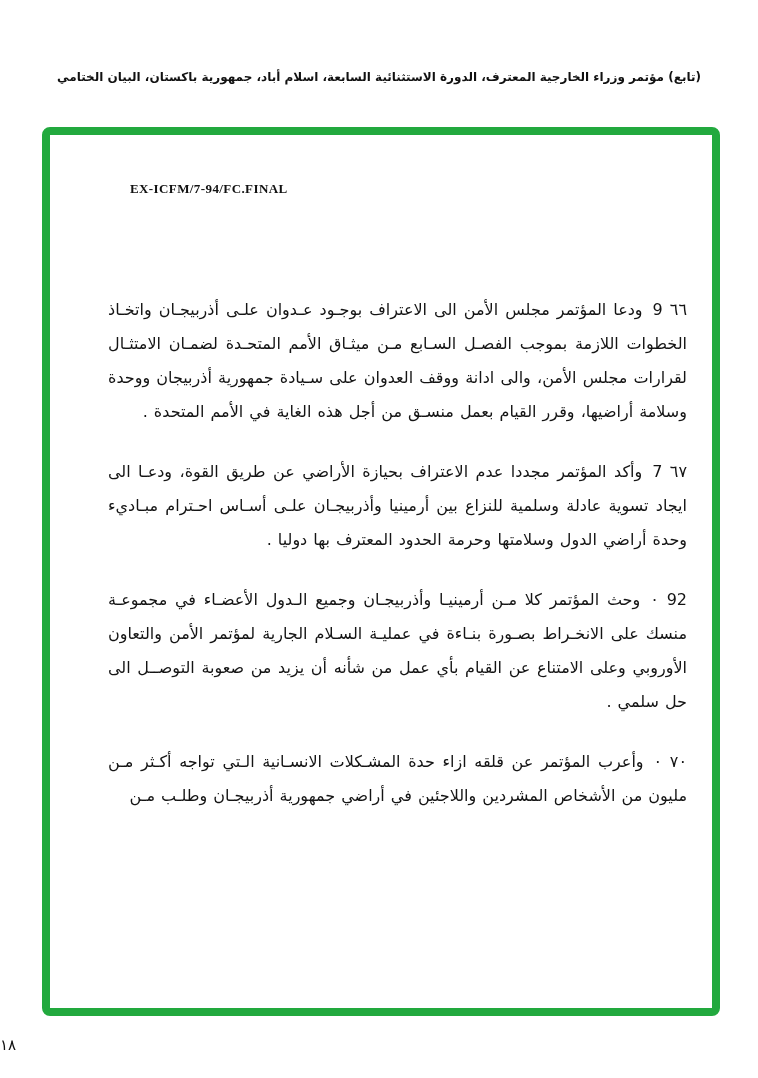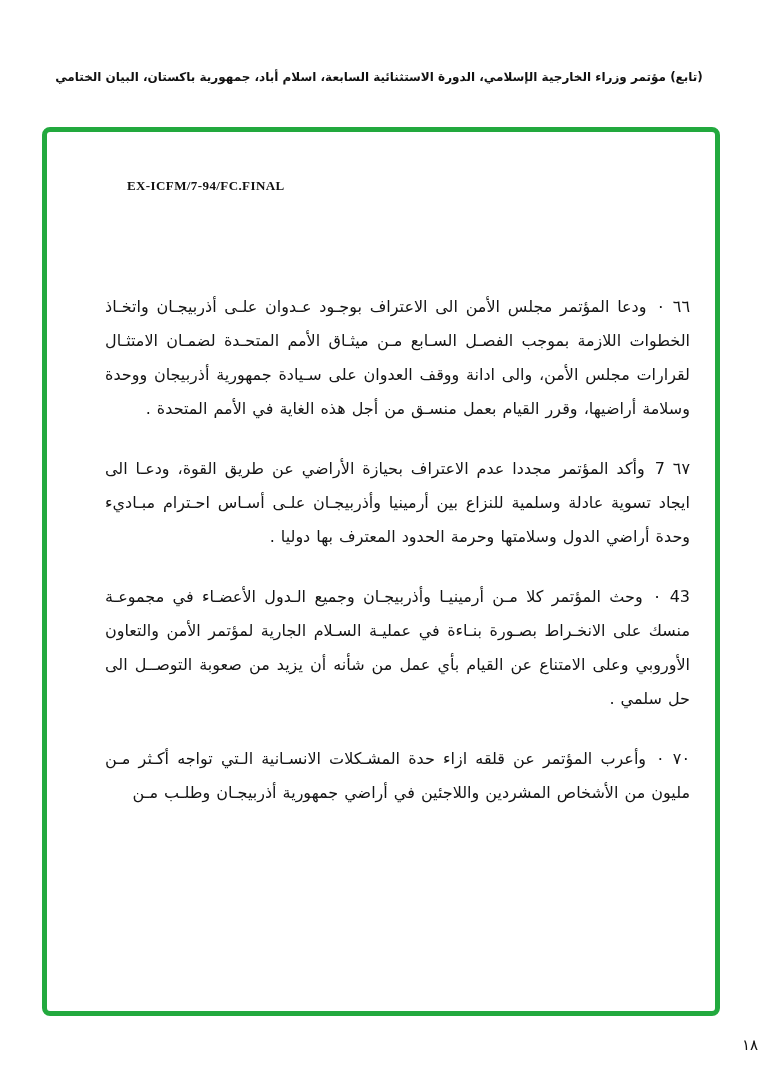--- a/index.html
+++ b/index.html
@@ -27,21 +27,21 @@
     color: #111111;
     letter-spacing: 0.2px;
   }
   .green-frame {
     position: absolute;
     top: 127px;
     left: 42px;
     width: 678px;
     height: 889px;
     box-sizing: border-box;
-    border: 5px solid #15803d;
+    border: 8px solid #15803d;
     border-radius: 8px;
     background: #ffffff;
   }
   .ref-code {
     position: absolute;
     top: 46px;
     left: 80px;
     font-family: "Liberation Serif", serif;
     font-weight: bold;
     font-size: 13px;
@@ -66,41 +66,41 @@
   .para:last-child { margin-bottom: 16px; }
   .pnum {
     margin-left: 10px;
     white-space: nowrap;
   }
   .page-number {
     position: absolute;
     top: 1036px;
     left: 0;
     right: 0;
-    text-align: right;
+    text-align: left;
     direction: rtl;
     font-size: 15px;
     color: #111111;
   }
 </style>
 </head>
 <body>
 
 <div class="sheet">
 
-  <div class="doc-header">(تابع) مؤتمر وزراء الخارجية الإسلامي، الدورة الاستثنائية السابعة، اسلام أباد، جمهورية باكستان، البيان الختامي</div>
+  <div class="doc-header">(تابع) مؤتمر وزراء الخارجية المعترف، الدورة الاستثنائية السابعة، اسلام أباد، جمهورية باكستان، البيان الختامي</div>
 
   <div class="green-frame" style="border-color: rgb(34, 169, 62);">
 
     <div class="ref-code">EX-ICFM/7-94/FC.FINAL</div>
 
     <div class="doc-body">
-        <p class="para"><span class="pnum">٦٦ ٠</span>ودعا المؤتمر مجلس الأمن الى الاعتراف بوجـود عـدوان علـى أذربيجـان واتخـاذ الخطوات اللازمة بموجب الفصـل السـابع مـن ميثـاق الأمم المتحـدة لضمـان الامتثـال لقرارات مجلس الأمن، والى ادانة ووقف العدوان على سـيادة جمهورية أذربيجان ووحدة وسلامة أراضيها، وقرر القيام بعمل منسـق من أجل هذه الغاية في الأمم المتحدة .</p>
+        <p class="para"><span class="pnum">٦٦ 9</span>ودعا المؤتمر مجلس الأمن الى الاعتراف بوجـود عـدوان علـى أذربيجـان واتخـاذ الخطوات اللازمة بموجب الفصـل السـابع مـن ميثـاق الأمم المتحـدة لضمـان الامتثـال لقرارات مجلس الأمن، والى ادانة ووقف العدوان على سـيادة جمهورية أذربيجان ووحدة وسلامة أراضيها، وقرر القيام بعمل منسـق من أجل هذه الغاية في الأمم المتحدة .</p>
         <p class="para"><span class="pnum">٦٧ 7</span>وأكد المؤتمر مجددا عدم الاعتراف بحيازة الأراضي عن طريق القوة، ودعـا الى ايجاد تسوية عادلة وسلمية للنزاع بين أرمينيا وأذربيجـان علـى أسـاس احـترام مبـاديء وحدة أراضي الدول وسلامتها وحرمة الحدود المعترف بها دوليا .</p>
-        <p class="para"><span class="pnum">43 ٠</span>وحث المؤتمر كلا مـن أرمينيـا وأذربيجـان وجميع الـدول الأعضـاء في مجموعـة منسك على الانخـراط بصـورة بنـاءة في عمليـة السـلام الجارية لمؤتمر الأمن والتعاون الأوروبي وعلى الامتناع عن القيام بأي عمل من شأنه أن يزيد من صعوبة التوصــل الى حل سلمي .</p>
+        <p class="para"><span class="pnum">92 ٠</span>وحث المؤتمر كلا مـن أرمينيـا وأذربيجـان وجميع الـدول الأعضـاء في مجموعـة منسك على الانخـراط بصـورة بنـاءة في عمليـة السـلام الجارية لمؤتمر الأمن والتعاون الأوروبي وعلى الامتناع عن القيام بأي عمل من شأنه أن يزيد من صعوبة التوصــل الى حل سلمي .</p>
         <p class="para"><span class="pnum">٧٠ ٠</span>وأعرب المؤتمر عن قلقه ازاء حدة المشـكلات الانسـانية الـتي تواجه أكـثر مـن مليون من الأشخاص المشردين واللاجئين في أراضي جمهورية أذربيجـان وطلـب مـن</p>
       </div>
 
   </div>
 
   <div class="page-number">١٨</div>
 
 </div>
 
 </body></html>

